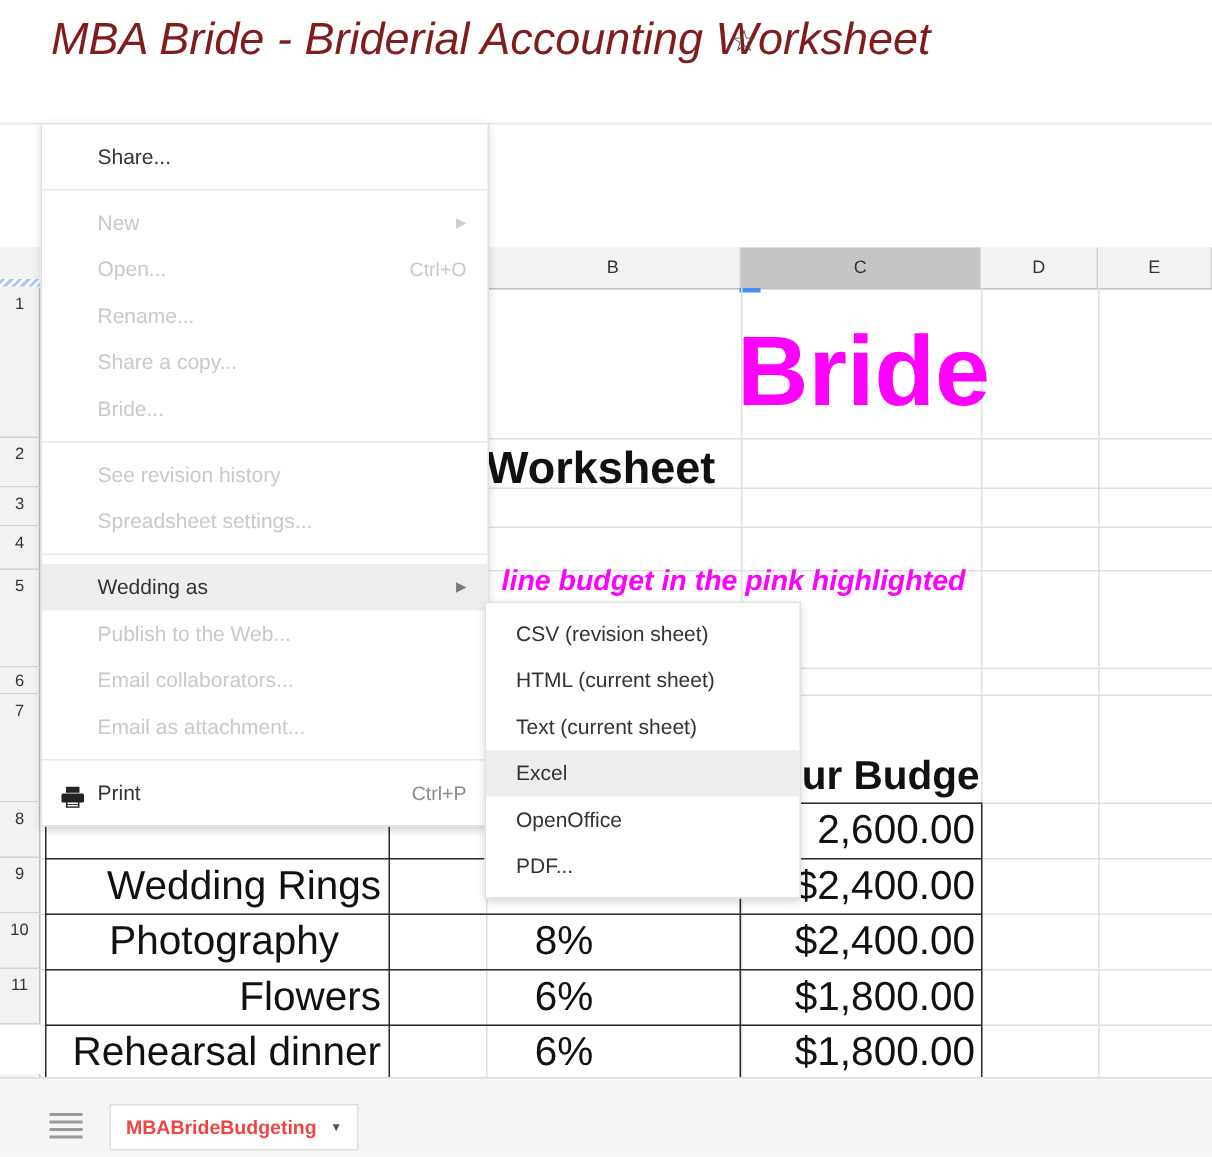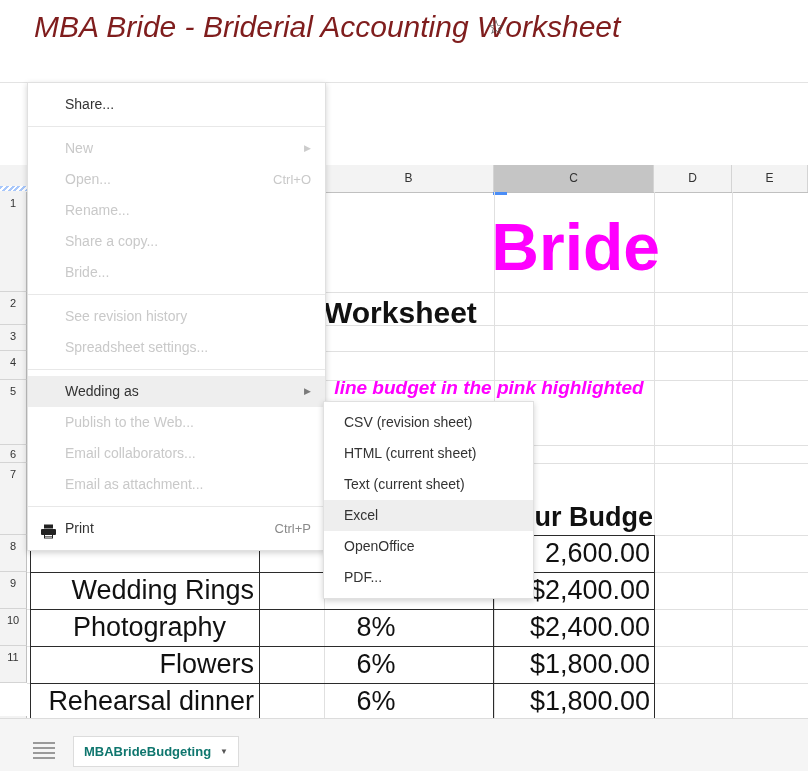--- a/index.html
+++ b/index.html
@@ -148,21 +148,21 @@
   
   #bottom-bar{position:absolute;left:0;top:718px;width:808px;height:53px;background:#f5f5f5;
     border-top:1px solid #dcdcdc;}
   #sheets-menu-icon{position:absolute;left:33px;top:742px;width:22px;height:16px;}
   .hbar{height:2px;background:#9a9a9a;margin-bottom:3px;}
   #sheet-tab{
     position:absolute;left:73px;top:736px;height:29px;
     background:#fff;border:1px solid #dcdcdc;
     display:flex;align-items:center;padding:0 10px;
   }
-  #sheet-tab-name{font-size:13px;font-weight:bold;color:#0f766e;}
+  #sheet-tab-name{font-size:13px;font-weight:bold;color:#ef4444;}
   #sheet-tab-caret{margin-left:9px;font-size:8px;color:#555;}
 </style>
 </head>
 <body>
 
 <div id="title-bar">
   <div id="doc-title">MBA Bride - Briderial Accounting Worksheet</div>
   <div id="star-icon">☆</div>
 </div>
 

